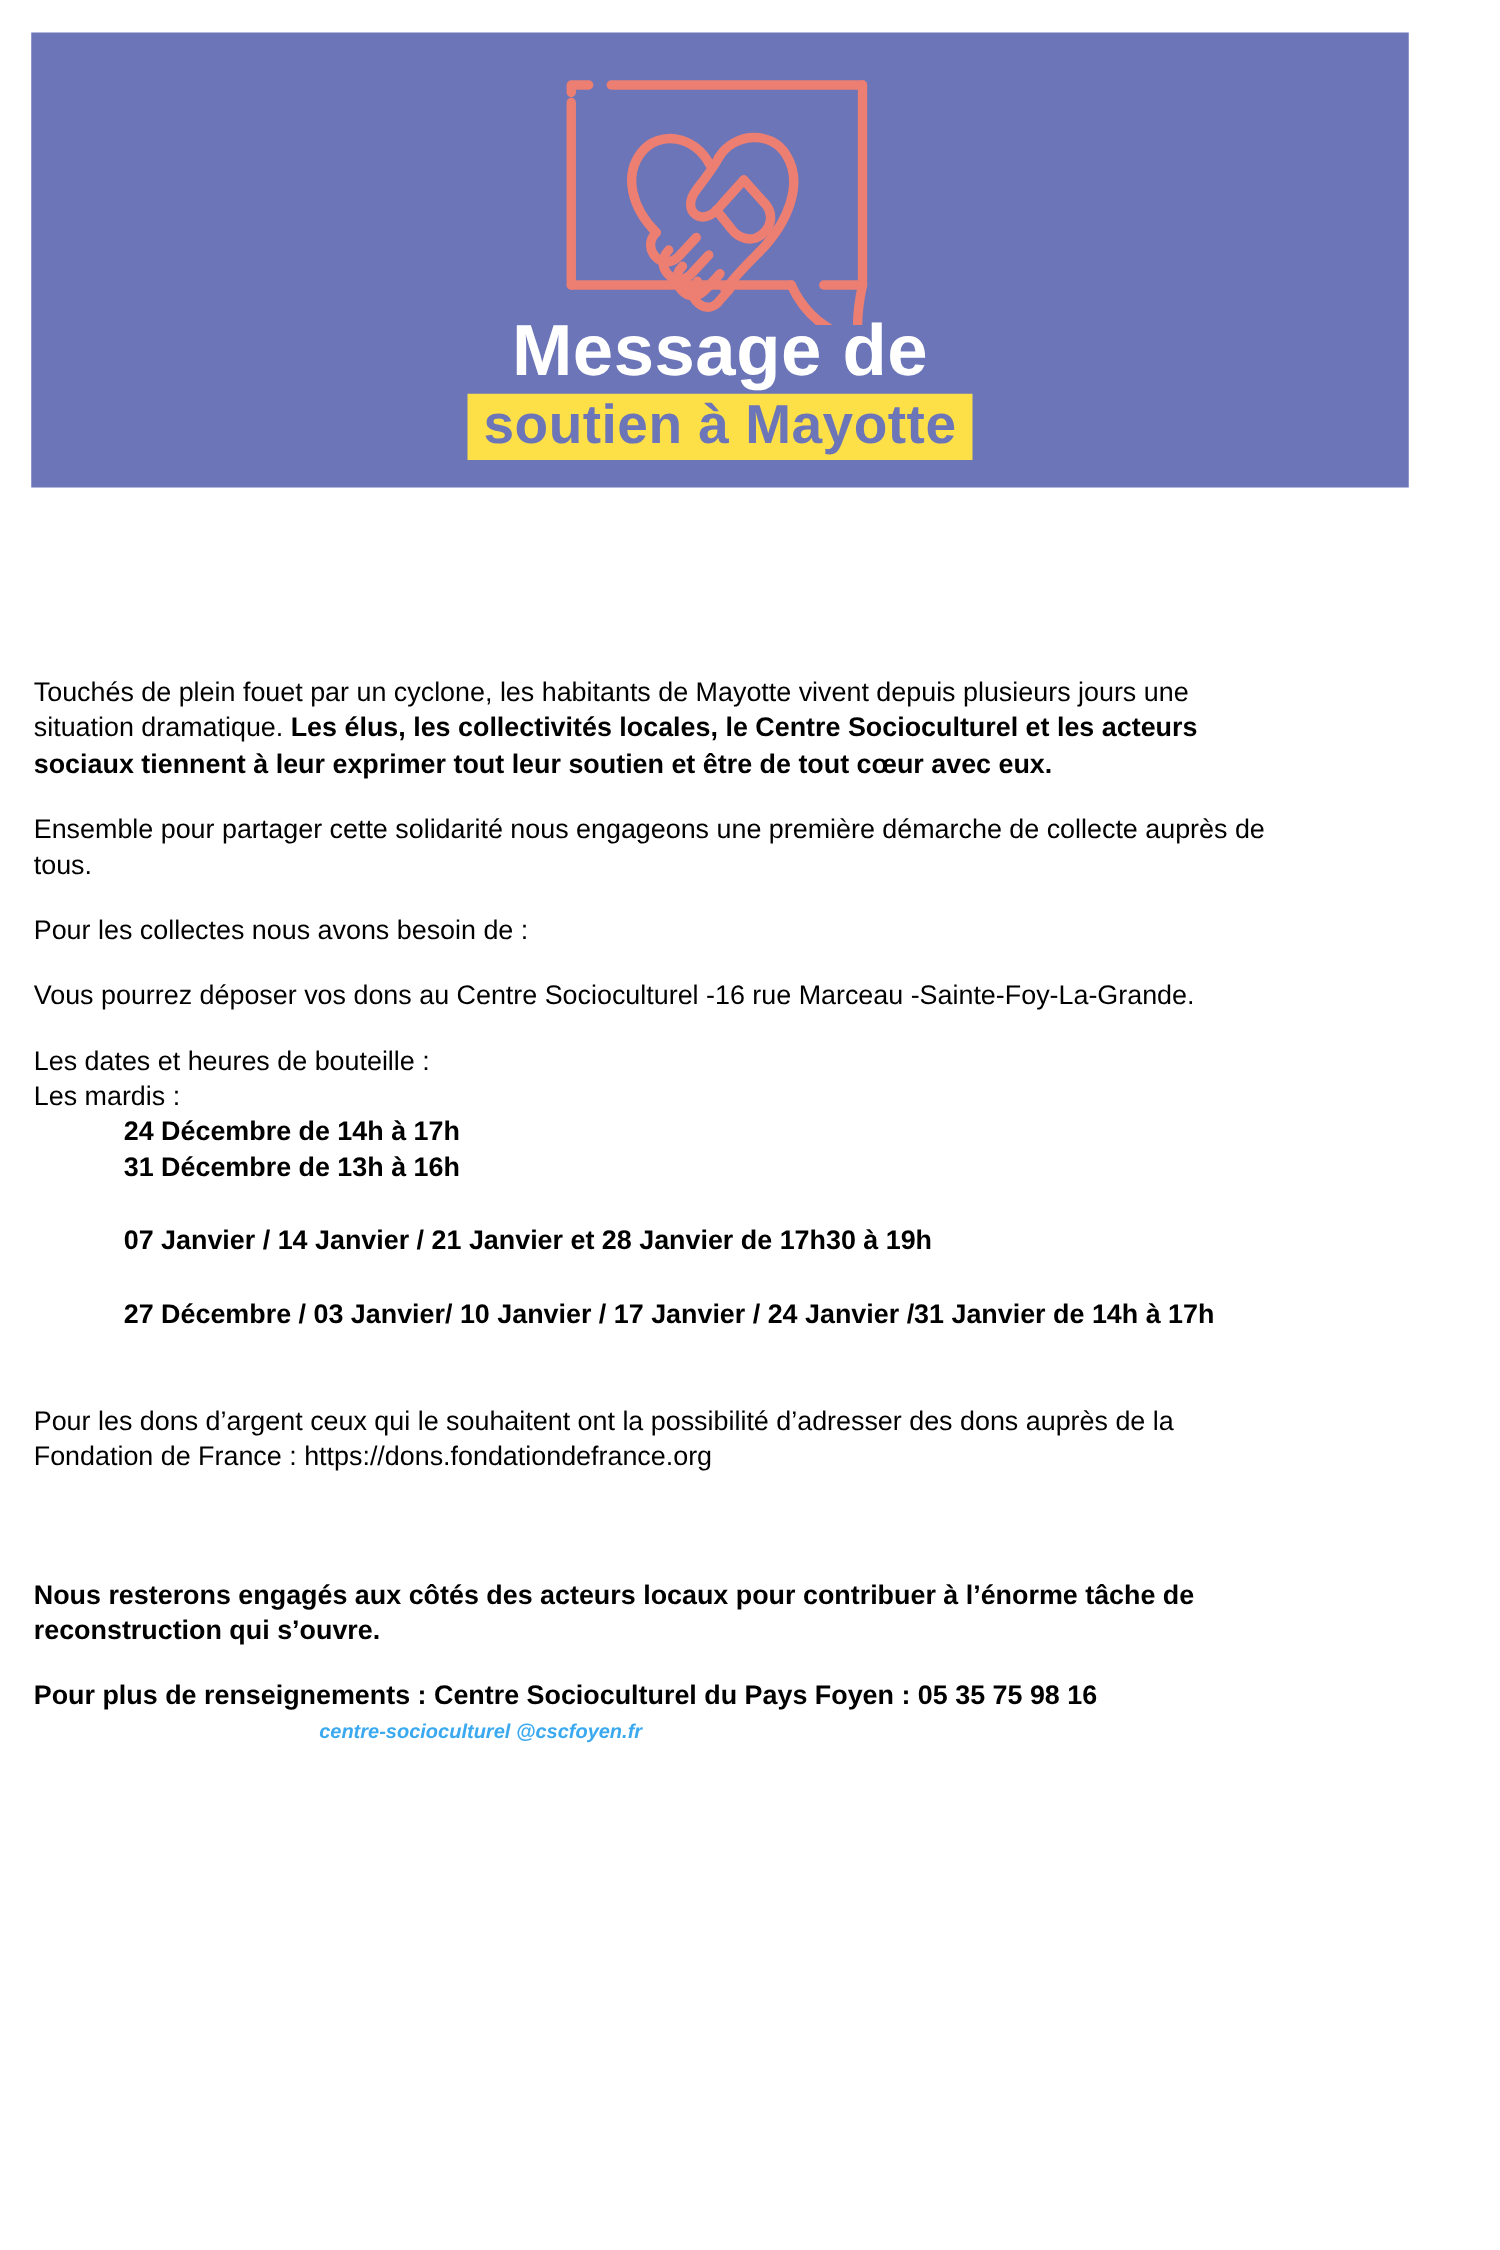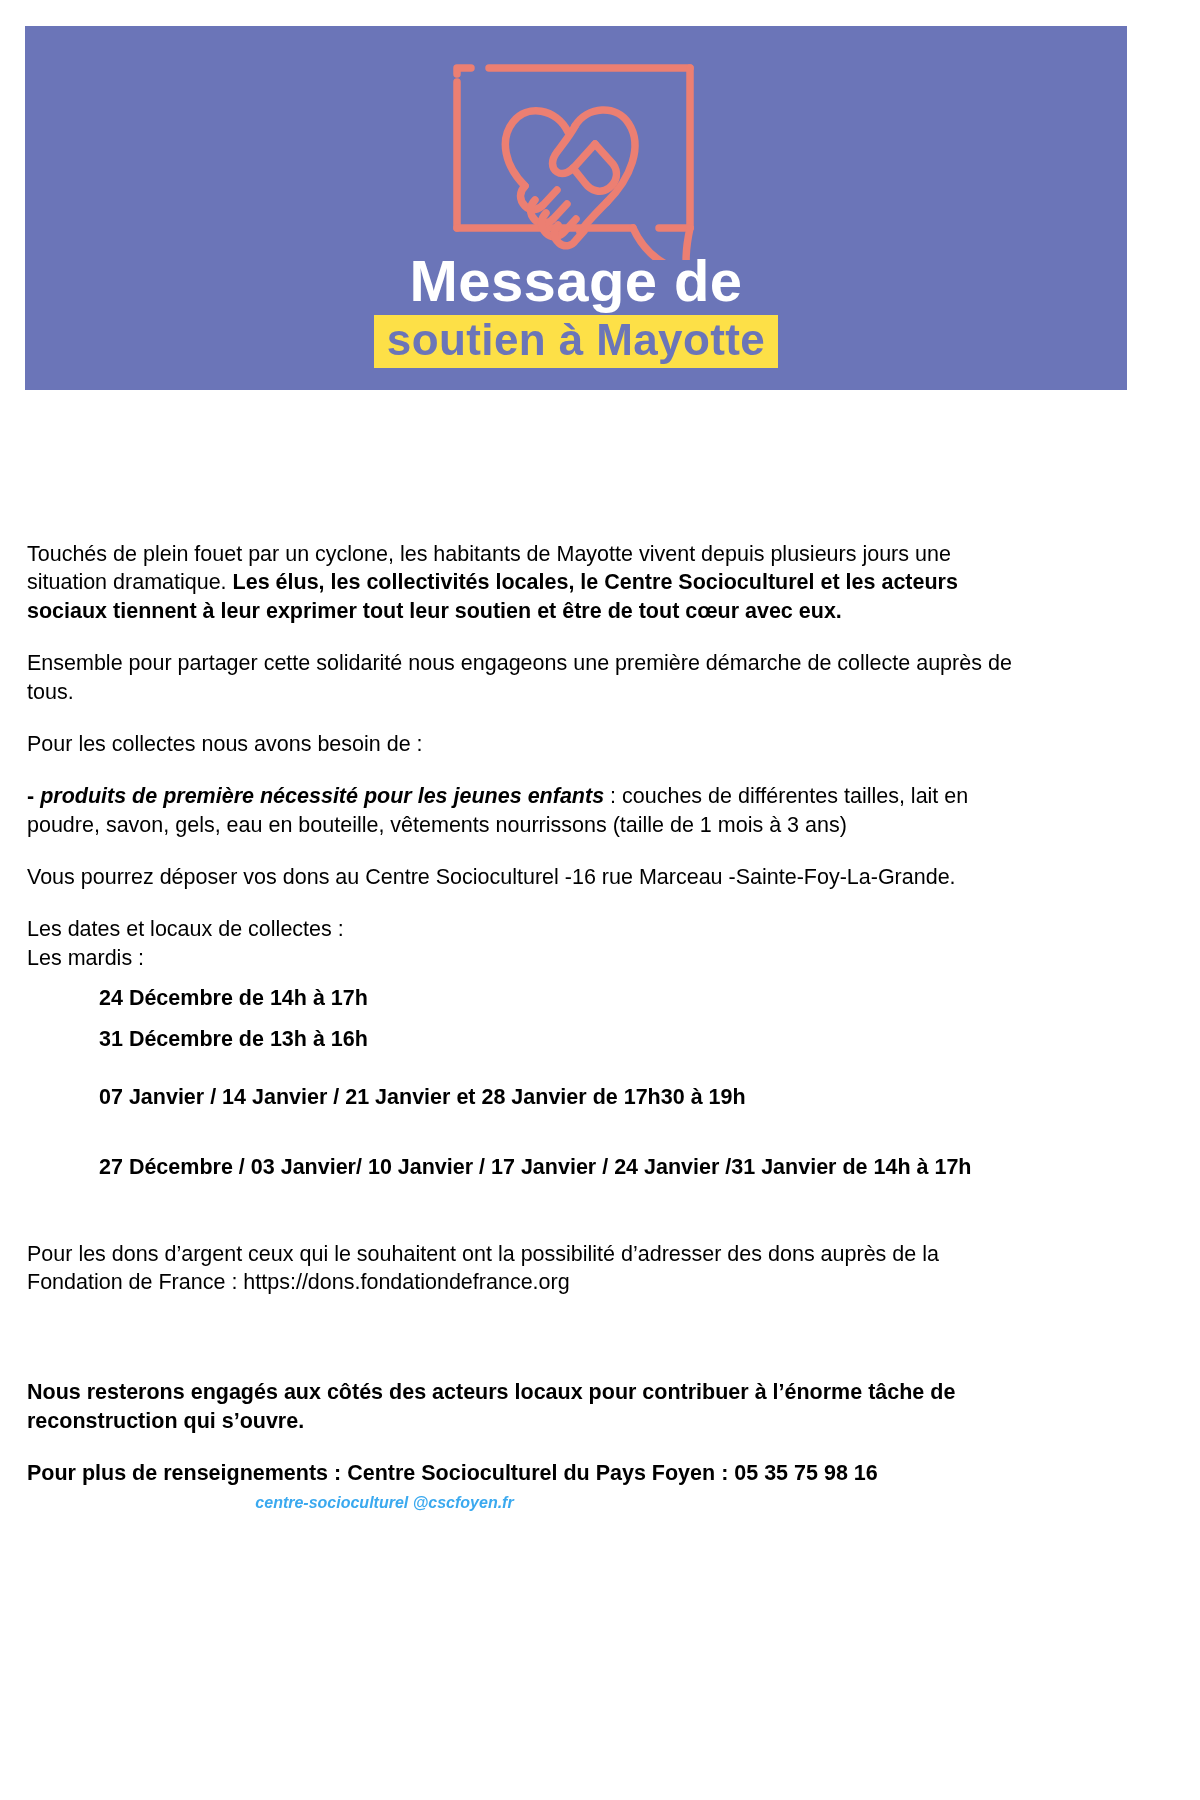--- a/index.html
+++ b/index.html
@@ -89,21 +89,21 @@
     font-weight: bold;
     font-style: italic;
   }
   .spacer-md { height: 30px; }
   .spacer-lg { height: 58px; }
 
   .sched-head {
     margin: 0;
   }
   .sched-indent {
-    margin: 12px 0 0 72px;
+    margin: 0 0 0 72px;
     font-weight: bold;
   }
   .sched-indent2 {
     margin: 0 0 0 72px;
     font-weight: bold;
   }
 
   .closing {
     font-weight: bold;
     margin: 0 0 24px 0;
@@ -171,28 +171,25 @@
 <div class="doc-body">
 
   <p class="para">
     <span>Touchés de plein fouet par un cyclone, les habitants de Mayotte vivent depuis plusieurs jours une situation dramatique. </span><b>Les élus, les collectivités locales, le Centre Socioculturel et les acteurs sociaux tiennent à leur exprimer tout leur soutien et être de tout cœur avec eux.</b>
   </p>
 
   <p class="para">Ensemble pour partager cette solidarité nous engageons une première démarche de collecte auprès de tous.</p>
 
   <p class="para">Pour les collectes nous avons besoin de :</p>
 
-  <p class="para">
-    <b>- </b><i class="bi">produits de première nécessité pour les jeunes enfants</i><span> : couches de différentes tailles, lait en poudre, savon, gels, eau en bouteille, vêtements nourrissons (taille de 1 mois à 3 ans)</span>
-  </p>
 
 
   <p class="para">Vous pourrez déposer vos dons au Centre Socioculturel -16 rue Marceau -Sainte-Foy-La-Grande.</p>
 
-  <p class="sched-head">Les dates et locaux de collectes :</p>
+  <p class="sched-head">Les dates et heures de bouteille :</p>
   <p class="sched-head">Les mardis :</p>
   <p class="sched-indent">24 Décembre de 14h à 17h</p>
   <p class="sched-indent">31 Décembre de 13h à 16h</p>
 
   <div class="spacer-md"></div>
 
   <p class="sched-indent2">07 Janvier / 14 Janvier / 21 Janvier et 28 Janvier de 17h30 à 19h</p>
 
   <div class="spacer-md"></div>
 

